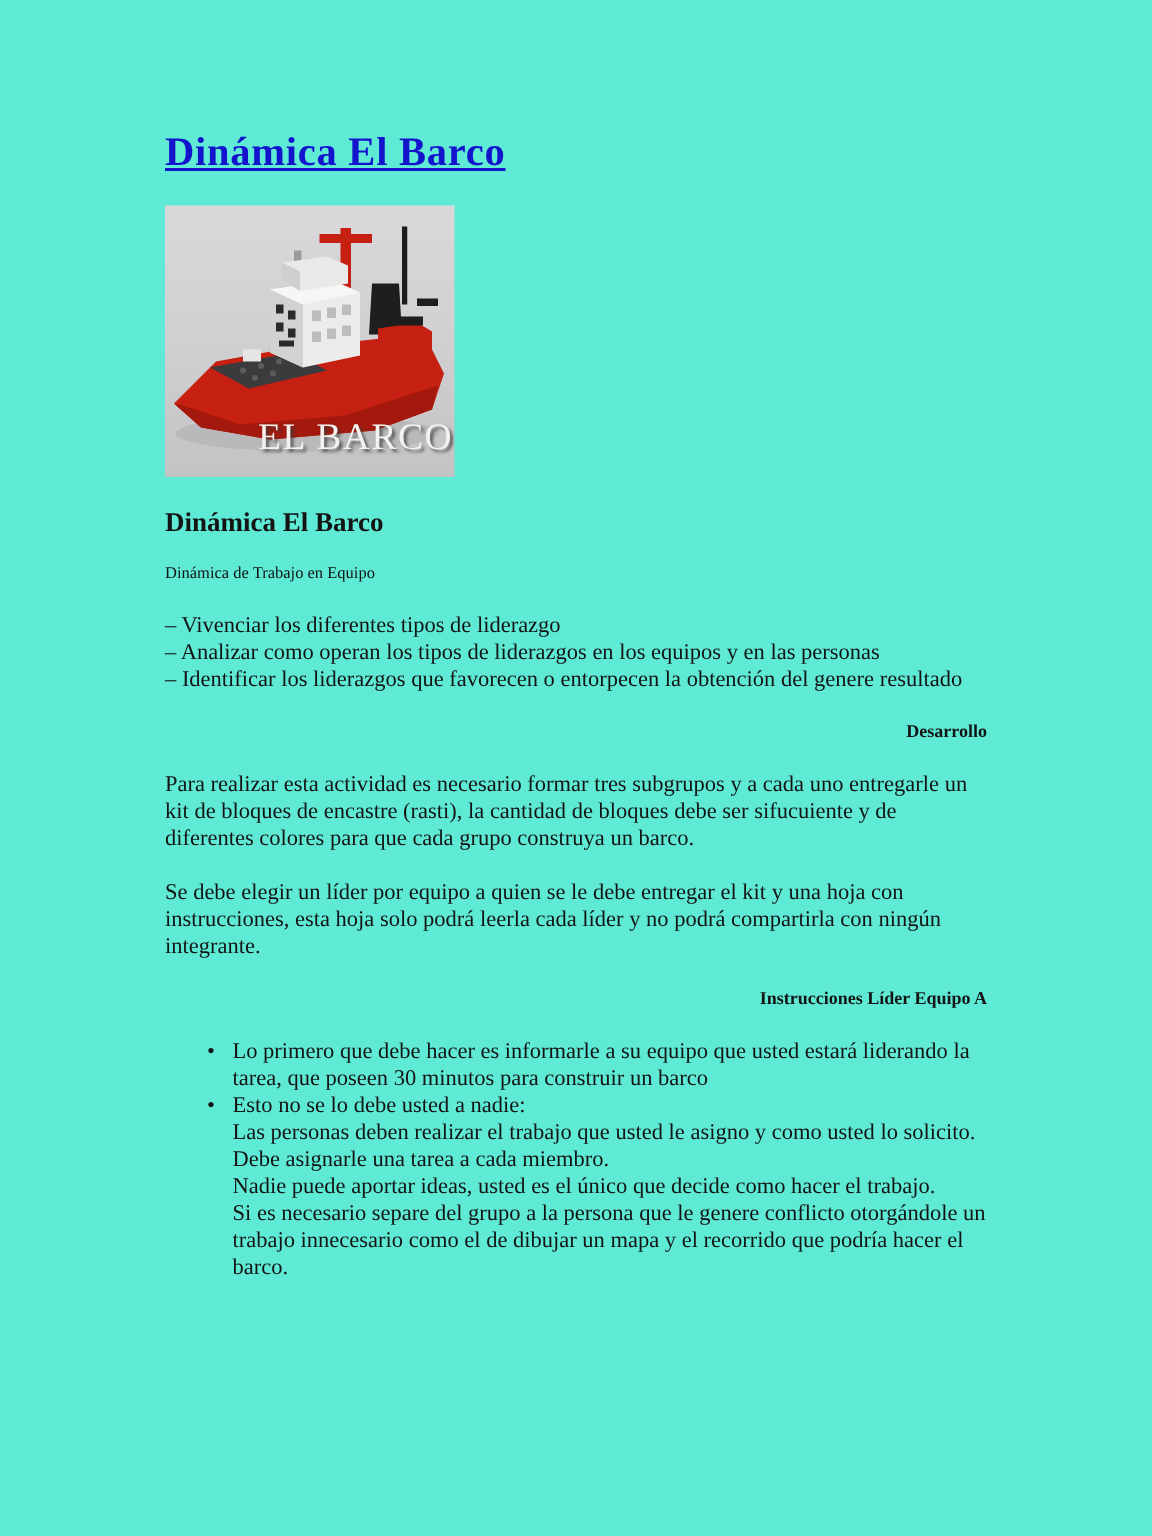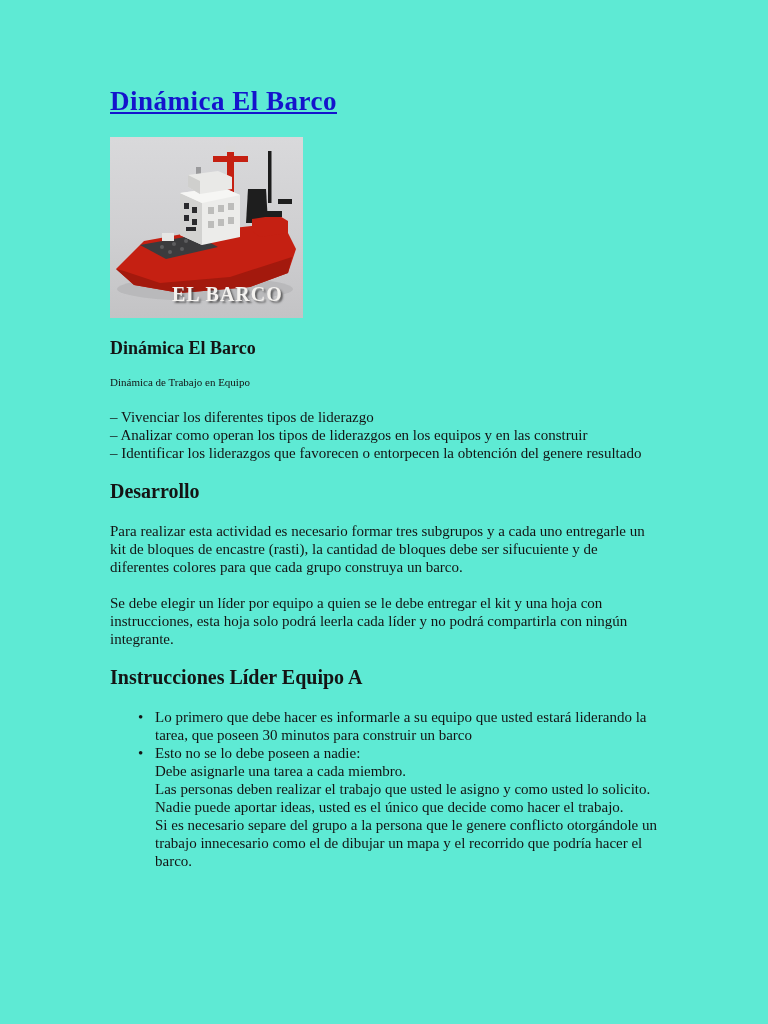--- a/index.html
+++ b/index.html
@@ -39,22 +39,22 @@
     background: linear-gradient(180deg, #d9d9db 0%, #cfcfd1 55%, #c3c3c5 100%);
     position: relative;
     overflow: hidden;
   }
   .boat-figure svg { display: block; }
   .boat-caption {
     position: absolute;
     left: 62px;
     bottom: 12px;
     font-family: "Liberation Serif", serif;
-    font-weight: bold;
-    font-size: 20px;
+    font-weight: normal;
+    font-size: 25px;
     letter-spacing: 1px;
     color: #f4f2ef;
     text-shadow: 2px 2px 2px rgba(60,60,60,0.75);
     white-space: nowrap;
   }
   .h2 {
     font-size: 18px;
     font-weight: bold;
     margin: 0 0 17px 0;
   }
@@ -63,23 +63,24 @@
     font-weight: normal;
     margin: 0 0 20px 0;
   }
   .para {
     font-size: 15px;
     line-height: 18px;
     margin: 0 0 18px 0;
   }
   .para div { min-height: 18px; }
   .h3 {
-    font-size: 20px;
+    font-size: 12px;
     font-weight: bold;
     margin: 0 0 19px 0;
+    text-align: right;
   }
   .bullet-list {
     margin: 0;
     padding: 0;
   }
   .bullet-item {
     display: flex;
     font-size: 15px;
     line-height: 18px;
   }
@@ -152,21 +153,21 @@
       </svg>
       <div class="boat-caption">EL BARCO</div>
     </div>
 
     <div class="h2">Dinámica El Barco</div>
 
     <div class="subheading">Dinámica de Trabajo en Equipo</div>
 
     <div class="para">
       <div>– Vivenciar los diferentes tipos de liderazgo</div>
-      <div>– Analizar como operan los tipos de liderazgos en los equipos y en las construir</div>
+      <div>– Analizar como operan los tipos de liderazgos en los equipos y en las personas</div>
       <div>– Identificar los liderazgos que favorecen o entorpecen la obtención del genere resultado</div>
     </div>
 
     <div class="h3">Desarrollo</div>
 
     <div class="para">Para realizar esta actividad es necesario formar tres subgrupos y a cada uno entregarle un kit de bloques de encastre (rasti), la cantidad de bloques debe ser sifucuiente y de diferentes colores para que cada grupo construya un barco.</div>
 
     <div class="para">Se debe elegir un líder por equipo a quien se le debe entregar el kit y una hoja con instrucciones, esta hoja solo podrá leerla cada líder y no podrá compartirla con ningún integrante.</div>
 
     <div class="h3">Instrucciones Líder Equipo A</div>
@@ -174,23 +175,23 @@
     <div class="bullet-list">
       <div class="bullet-item">
         <span class="bullet-marker">•</span>
         <div class="bullet-body">
           <div>Lo primero que debe hacer es informarle a su equipo que usted estará liderando la tarea, que poseen 30 minutos para construir un barco</div>
         </div>
       </div>
       <div class="bullet-item">
         <span class="bullet-marker">•</span>
         <div class="bullet-body">
-          <div>Esto no se lo debe poseen a nadie:</div>
+          <div>Esto no se lo debe usted a nadie:</div>
+          <div>Las personas deben realizar el trabajo que usted le asigno y como usted lo solicito.</div>
           <div>Debe asignarle una tarea a cada miembro.</div>
-          <div>Las personas deben realizar el trabajo que usted le asigno y como usted lo solicito.</div>
           <div>Nadie puede aportar ideas, usted es el único que decide como hacer el trabajo.</div>
           <div>Si es necesario separe del grupo a la persona que le genere conflicto otorgándole un trabajo innecesario como el de dibujar un mapa y el recorrido que podría hacer el barco.</div>
         </div>
       </div>
     </div>
 
   </div>
 </div>
 
 </body></html>

